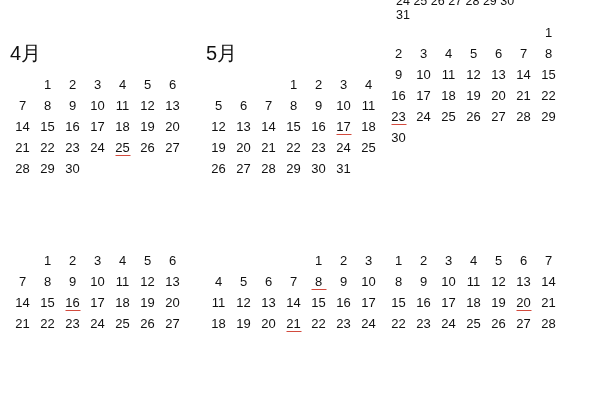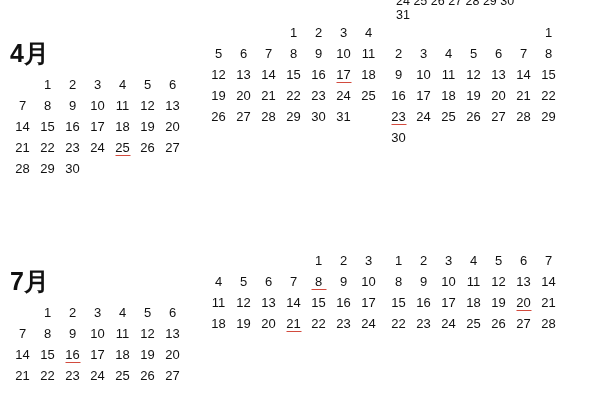--- a/index.html
+++ b/index.html
@@ -51,22 +51,22 @@
     display: grid;
     grid-template-columns: 196px 180px 196px;
     grid-template-rows: 228px 228px;
   }
   .month {
     position: relative;
     box-sizing: border-box;
     padding: 0;
   }
   .month-title {
-    font-size: 25px;
-    font-weight: bold;
+    font-size: 20px;
+    font-weight: normal;
     line-height: 30px;
     margin: 16px 0 6px 10px;
     letter-spacing: 0px;
     color: #111111;
   }
   .weeks {
     margin: 0 0 0 10px;
   }
   .week {
     display: grid;
@@ -153,20 +153,21 @@
             <div class="day">29</div>
             <div class="day">30</div>
             <div class="day empty"></div>
             <div class="day empty"></div>
             <div class="day empty"></div>
             <div class="day empty"></div>
           </div>
         </div>
       </div>
       <div class="month">
+        <div class="month-title">5月</div>
         <div class="weeks">
           <div class="week">
             <div class="day empty"></div>
             <div class="day empty"></div>
             <div class="day empty"></div>
             <div class="day">1</div>
             <div class="day">2</div>
             <div class="day">3</div>
             <div class="day">4</div>
           </div>
@@ -260,21 +261,20 @@
             <div class="day empty"></div>
             <div class="day empty"></div>
             <div class="day empty"></div>
             <div class="day empty"></div>
             <div class="day empty"></div>
             <div class="day empty"></div>
           </div>
         </div>
       </div>
       <div class="month">
-        <div class="month-title">7月</div>
         <div class="weeks">
           <div class="week">
             <div class="day empty"></div>
             <div class="day">1</div>
             <div class="day">2</div>
             <div class="day">3</div>
             <div class="day">4</div>
             <div class="day">5</div>
             <div class="day">6</div>
           </div>

